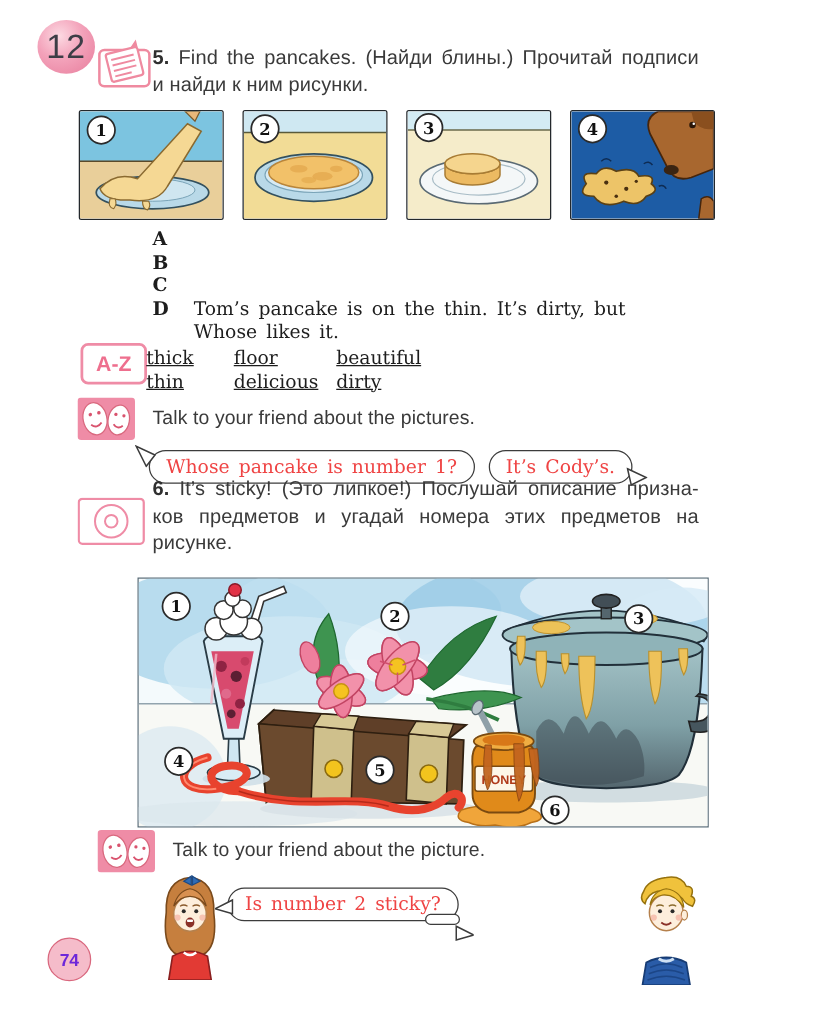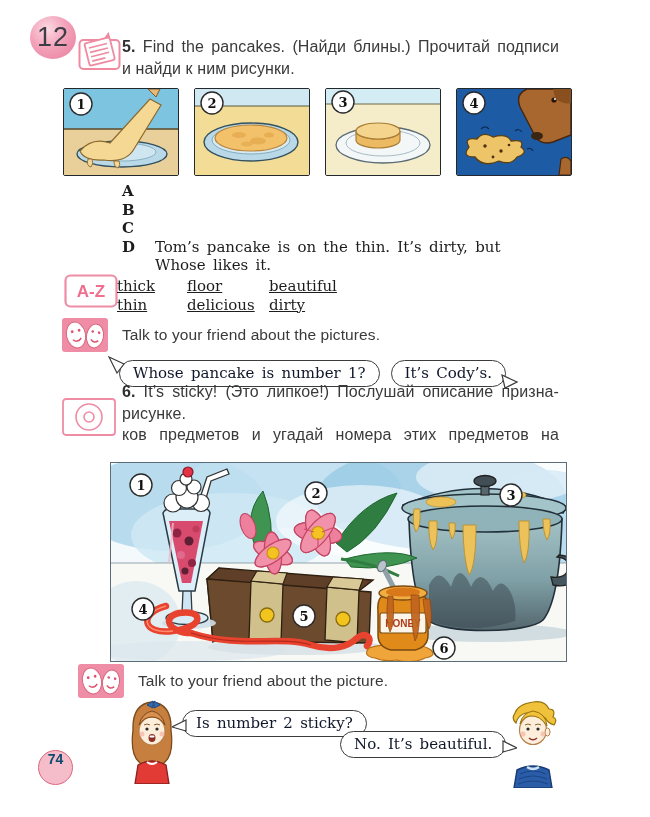--- a/index.html
+++ b/index.html
@@ -44,38 +44,38 @@
   .vc1{width:70px;}.vc2{width:82px;}
 
   
   .talk{position:absolute;left:62px;display:flex;align-items:center;}
   .talk-text{margin-left:14px;color:#3a3a3a;font-size:15.5px;white-space:nowrap;letter-spacing:.1px;}
 
   
   .bubbles1{position:absolute;left:119px;top:360px;display:flex;gap:11px;}
   .bubble{position:relative;background:#fff;border:1.3px solid #3c3c3c;border-radius:15px;
     padding:3px 13px 4px;font-family:"DejaVu Serif","Liberation Serif",serif;font-size:15px;
-    color:#0f172a;white-space:nowrap;word-spacing:2.5px;}
+    color:#ef4444;white-space:nowrap;word-spacing:2.5px;}
   .tail{position:absolute;}
 
   
   .cd-icon{position:absolute;left:62px;top:398px;}
   .bigpic{position:absolute;left:110px;top:462px;width:455px;height:198px;
     border:1.3px solid #5d6d78;background:#f4fafc;}
   .bigpic svg{display:block;}
 
   
   .dialogue{position:absolute;left:128px;top:698px;width:430px;height:96px;}
   .kid{position:absolute;}
   .bubble3{position:absolute;left:54px;top:12px;}
   .bubble4{position:absolute;left:212px;top:33px;}
 
   .page-badge{position:absolute;left:38px;top:750px;width:33px;height:33px;border-radius:50%;
-    background:#f5bcca;border:1.6px solid #d9687e;display:flex;align-items:flex-start;justify-content:center;
-    font-size:14px;font-weight:bold;color:#0c4a6e;}
+    background:#f5bcca;border:1.6px solid #d9687e;display:flex;align-items:center;justify-content:center;
+    font-size:14px;font-weight:bold;color:#6d28d9;}
 </style>
 </head>
 <body>
 
 <div class="page">
 
   <div class="lesson-badge">
     <span>12</span>
   </div>
 
@@ -265,22 +265,22 @@
       <rect x="1" y="1" width="52" height="36" rx="3" fill="#fff" stroke="#ef8ca6" stroke-width="1.8"></rect>
       <circle cx="27" cy="19" r="13" fill="none" stroke="#ef8ca6" stroke-width="1.6"></circle>
       <circle cx="27" cy="19" r="5" fill="none" stroke="#ef8ca6" stroke-width="1.6"></circle>
     </svg>
   </div>
   <div class="instr" style="top:381px;">
     <div class="ln stretch">
       <span class="exnum">6.</span>
       <span>It’s sticky! (Это липкое!) Послушай описание призна-</span>
     </div>
+    <div class="ln stretch">ков предметов и угадай номера этих предметов на</div>
     <div class="ln">рисунке.</div>
-    <div class="ln stretch">ков предметов и угадай номера этих предметов на</div>
   </div>
   <div class="sq-btn btn-audio" style="top:400px;">
     <svg width="26" height="24" viewBox="0 0 26 24">
       <polygon points="3,8.5 8,8.5 14,3.5 14,20.5 8,15.5 3,15.5" fill="#fff"></polygon>
       <path d="M17,8 q3.6,4 0,8" stroke="#fff" stroke-width="1.8" fill="none" stroke-linecap="round"></path>
       <path d="M20.5,5 q5.8,7 0,14" stroke="#fff" stroke-width="1.8" fill="none" stroke-linecap="round"></path>
     </svg>
   </div>
   <div class="sq-btn btn-hand" style="top:439px;">
     <svg width="24" height="25" viewBox="0 0 24 25">
@@ -469,21 +469,20 @@
       <svg class="tail" style="left:-11px;top:7px;" width="15" height="15" viewBox="0 0 15 15">
         <path d="M14,2 L0,9 L14,13 Z" fill="#fff" stroke="#3c3c3c" stroke-width="1.2"></path>
       </svg>
       <span>Is number 2 sticky?</span>
     </div>
 
     <div class="bubble bubble4">
       <svg class="tail" style="right:-12px;top:7px;" width="15" height="15" viewBox="0 0 15 15">
         <path d="M1,2 L15,9 L1,13 Z" fill="#fff" stroke="#3c3c3c" stroke-width="1.2"></path>
       </svg>
-      <span>No. It’s beautiful.</span>
     </div>
 
     <svg class="kid" style="left:380px;top:2px;" width="50" height="88" viewBox="0 0 50 88">
       <path d="M25,2 Q37,0 41,9 Q48,9 45,17 Q50,19 46,25 Q40,23 38,19 Q30,11 18,13 Q10,15 8,23 Q3,19 7,13 Q10,4 25,2 Z" fill="#f0c23c" stroke="#96720e" stroke-width="1.2"></path>
       <ellipse cx="25" cy="30" rx="13.5" ry="14.5" fill="#fdeedc" stroke="#b5804c" stroke-width="1.2"></ellipse>
       <path d="M12,24 Q14,13 25,11 Q38,13 39,26 Q32,15 22,16 Q15,17 12,24 Z" fill="#f0c23c" stroke="#96720e" stroke-width="1"></path>
       <ellipse cx="39.5" cy="32" rx="2.5" ry="4" fill="#fdeedc" stroke="#b5804c" stroke-width="1"></ellipse>
       <circle cx="20" cy="29" r="1.6" fill="#2a2a2a"></circle>
         <circle cx="30" cy="29" r="1.6" fill="#2a2a2a"></circle>
       <path d="M17,25 q3,-2 6,0 M27,25 q3,-2 6,0" stroke="#8a6a2c" stroke-width="1" fill="none"></path>

